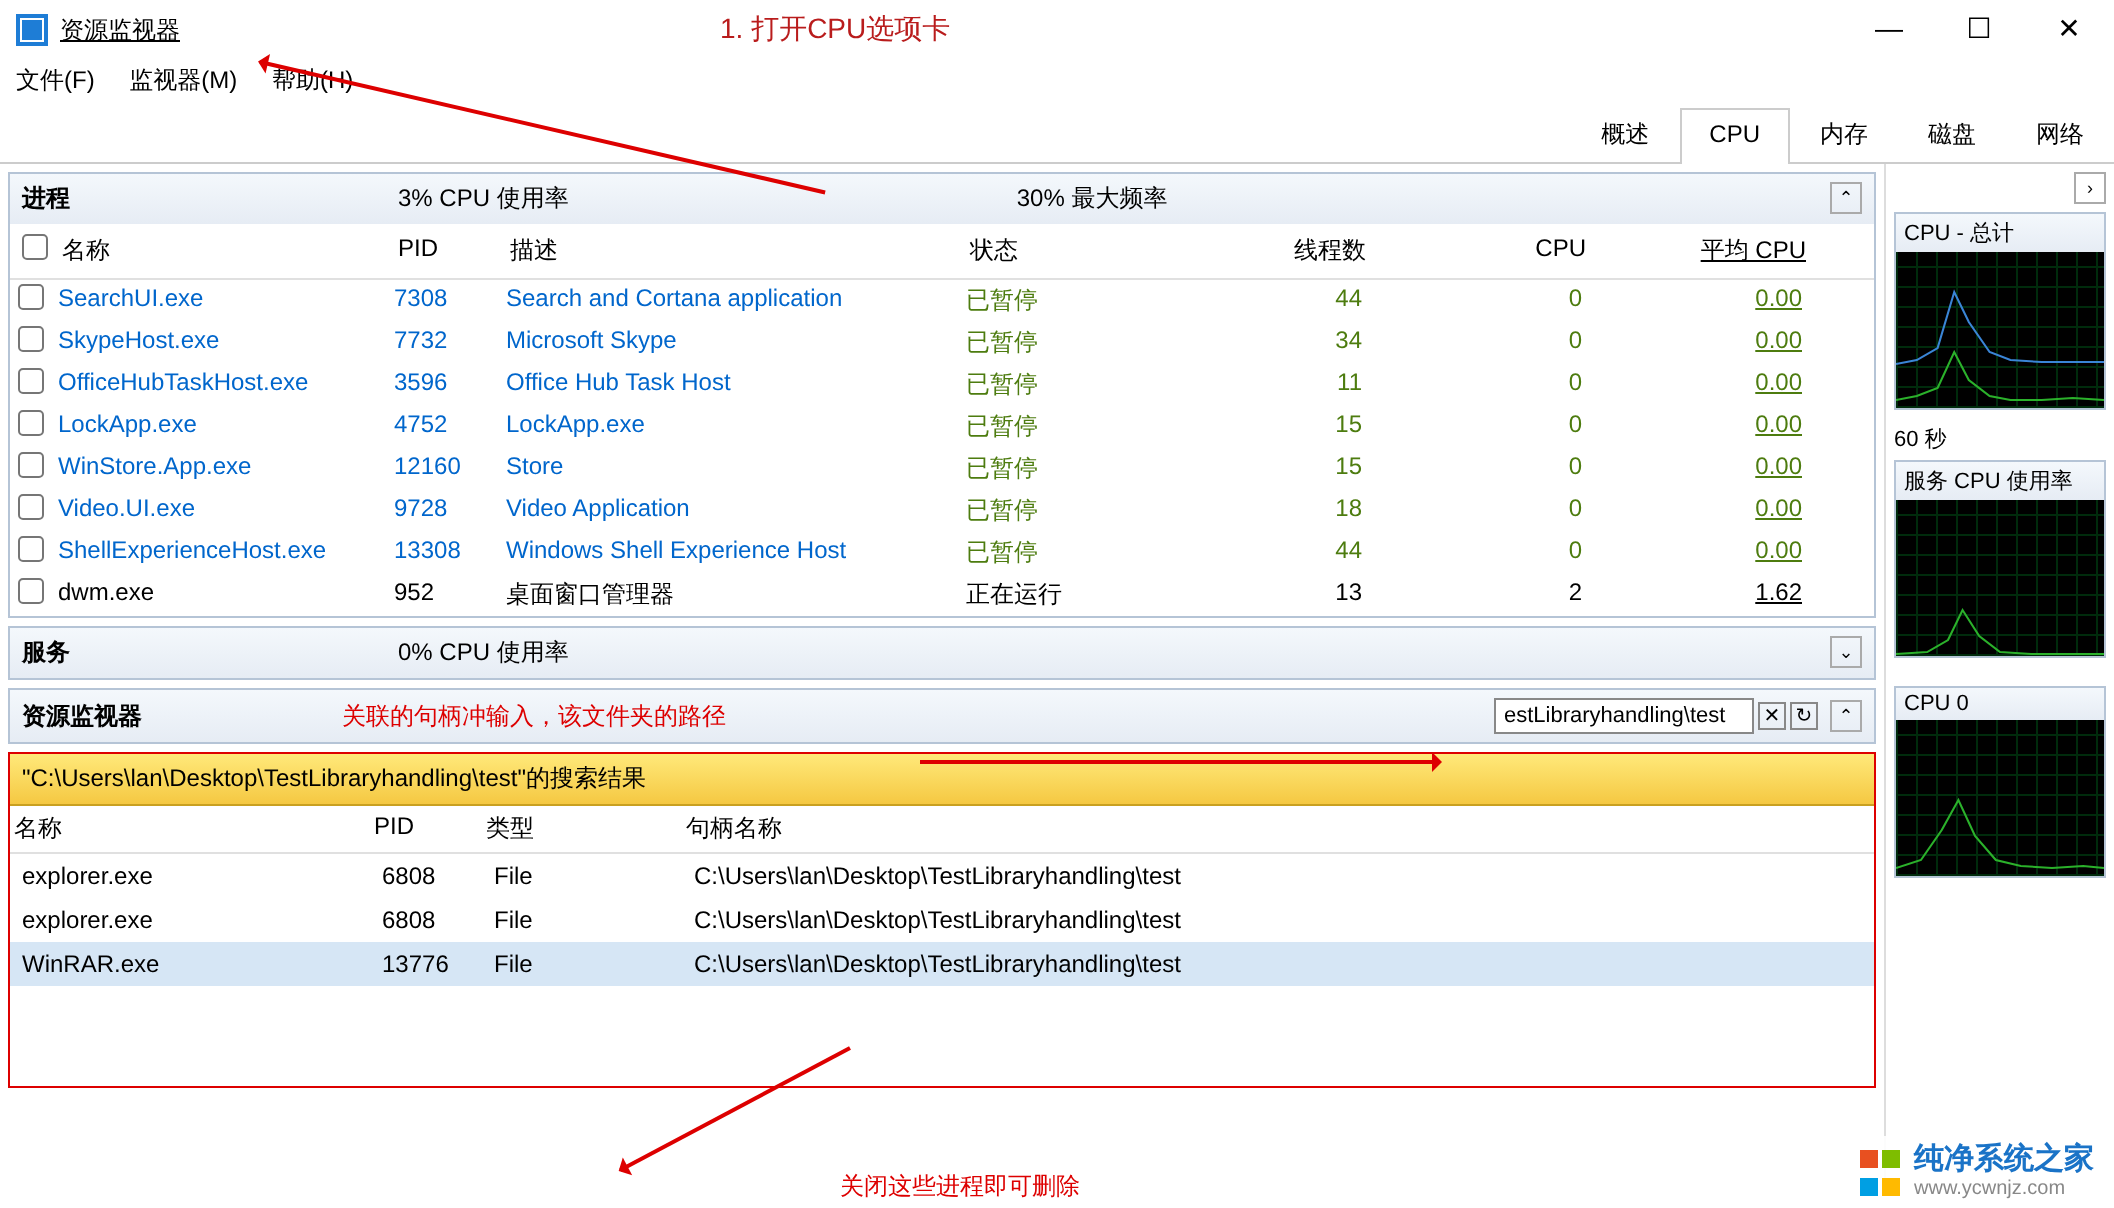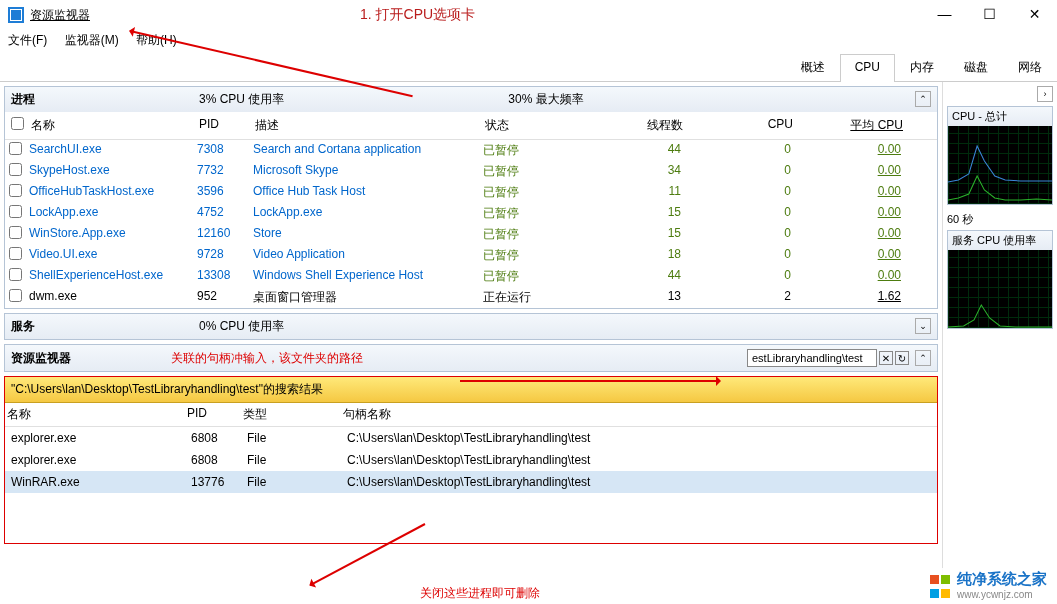--- a/index.html
+++ b/index.html
@@ -284,20 +284,29 @@
     <div class="chart-box">
       <div class="chart-title">服务 CPU 使用率</div>
       <div class="chart">
           <div class="grid"></div>
         <svg viewBox="0 0 100 78" preserveAspectRatio="none">
           <polyline fill="none" stroke="#2bb12b" stroke-width="1" points="0,77 15,76 25,70 32,55 40,68 50,76 65,77 80,77 100,77"></polyline>
         </svg>
       </div>
     </div>
     <div style="height:8px"></div>
+    <div class="chart-box">
+      <div class="chart-title">CPU 0</div>
+      <div class="chart">
+          <div class="grid"></div>
+        <svg viewBox="0 0 100 78" preserveAspectRatio="none">
+          <polyline fill="none" stroke="#2bb12b" stroke-width="1" points="0,74 12,70 22,55 30,40 38,58 48,70 60,73 75,74 90,73 100,74"></polyline>
+        </svg>
+      </div>
+    </div>
   </div>
 </div>
 
 <div class="ann3">关闭这些进程即可删除</div>
 
 <div class="watermark">
   <div class="wm-icon">
     <div style="background:#e85020"></div><div style="background:#7ebd00"></div><br>
     <div style="background:#009fe3"></div><div style="background:#ffba00"></div>
   </div>

